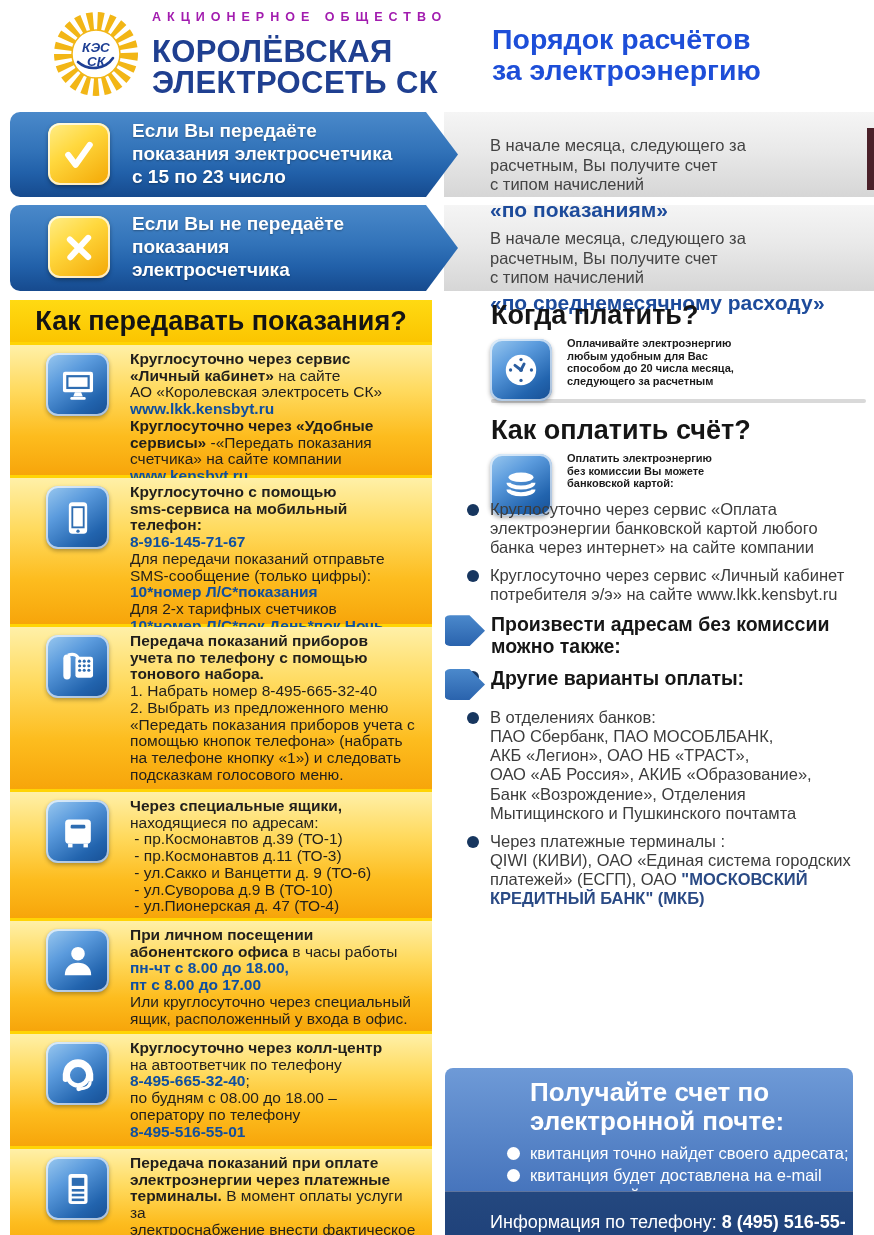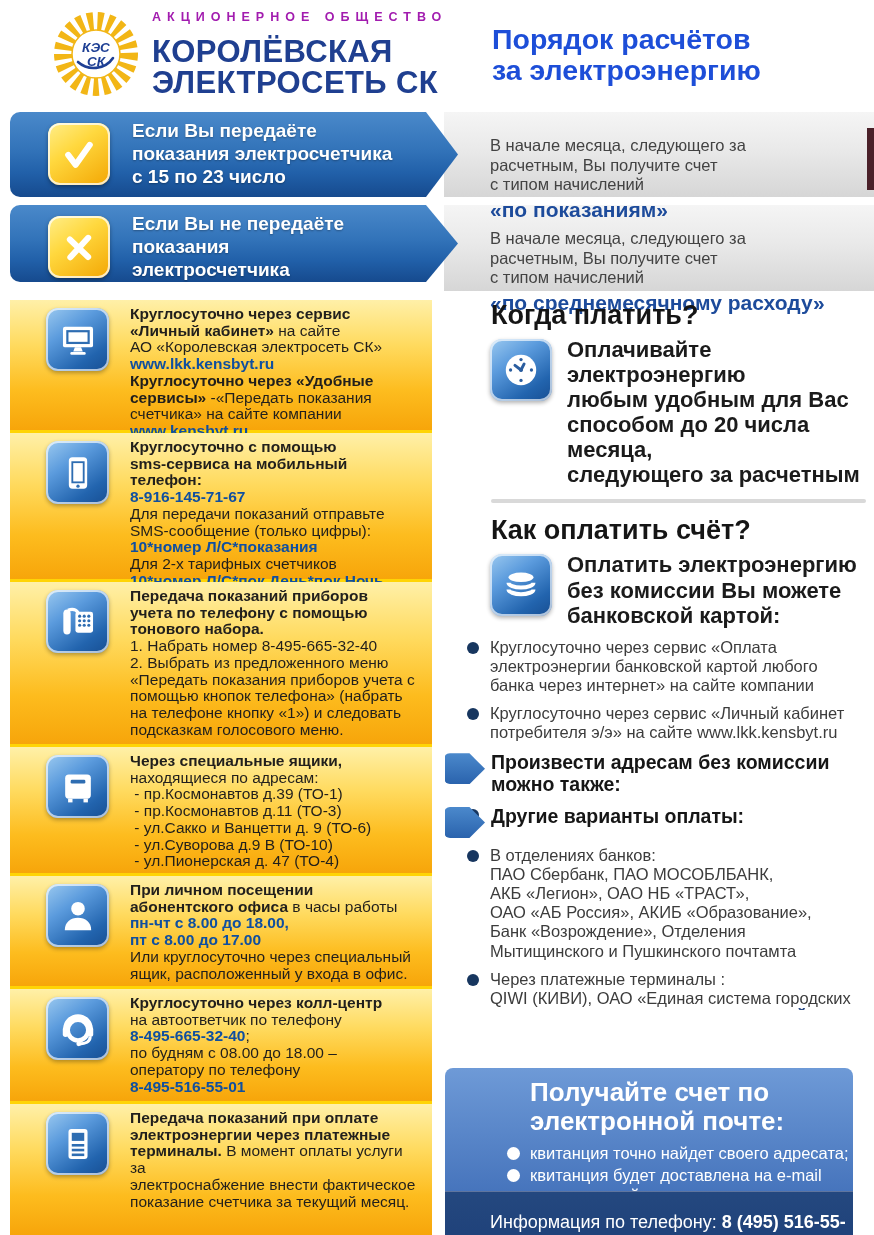--- a/index.html
+++ b/index.html
@@ -19,21 +19,21 @@
   .r1{top:112px;height:85px;}
   .r2{top:205px;height:86px;}
   .note{position:absolute;left:490px;width:372px;font-size:16.5px;color:#434343;line-height:1.18;white-space:pre-line;}
   .n1{top:117px;}
   .n2{top:210px;}
   .note-hl{font-size:21px;font-weight:800;color:#1d4b9b;margin-top:3px;}
   .banner{position:absolute;left:10px;width:448px;color:#fff;border-radius:10px;
           background:linear-gradient(180deg,#4a89ca 0%,#3273b9 45%,#2160a9 72%,#164a8e 100%);
           clip-path:polygon(0 0,416px 0,100% 50%,416px 100%,0 100%);}
   .b1{top:112px;height:85px;}
-  .b2{top:205px;height:77px;}
+  .b2{top:205px;height:86px;}
   .btxt{position:absolute;left:122px;top:7px;font-size:19px;font-weight:700;line-height:1.22;
         white-space:pre-line;text-shadow:0 1px 2px rgba(0,0,0,.3);}
 
   
   .bicon{border-radius:12px;display:flex;align-items:center;justify-content:center;}
   .banner .bicon{position:absolute;left:38px;top:11px;width:62px;height:62px;}
   .ic-yellow{background:linear-gradient(145deg,#ffee8a 0%,#ffd83e 40%,#f3a603 100%);
              box-shadow:inset 0 0 0 2px rgba(255,255,255,.75),0 2px 4px rgba(0,0,0,.35);}
   .ic-blue{background:linear-gradient(145deg,#9ccaf0 0%,#5b9bdd 35%,#2264ae 75%,#174e92 100%);
            box-shadow:inset 0 0 0 2px rgba(255,255,255,.65),0 2px 4px rgba(0,0,0,.3);}
@@ -51,21 +51,21 @@
   .sg-n{font-weight:400;}
   .sg-b{font-weight:700;}
   .sg-bb{font-weight:700;color:#0f4fa0;}
   .sg-nb{font-weight:700;color:#2a4a85;}
 
   
   .rcol{position:absolute;left:445px;top:298px;width:421px;height:712px;overflow:hidden;color:#3c3c3c;}
   .rcol h2{margin:2px 0 4px 46px;font-size:27px;font-weight:800;color:#151515;}
   .row{position:relative;padding-left:122px;margin:6px 0 10px;}
   .row .bicon{position:absolute;left:45px;top:2px;width:62px;height:62px;}
-  .lead{font-size:22px;font-weight:700;line-height:1.14;color:#1b1b1b;white-space:pre-line;}
+  .lead{font-size:11px;font-weight:700;line-height:1.14;color:#1b1b1b;white-space:pre-line;}
   .divider{height:4px;background:#d9d9d9;margin:12px 0 12px 46px;border-radius:2px;}
   .blist{list-style:none;margin:4px 0 6px;padding:0;}
   .blist li{position:relative;padding-left:45px;margin-bottom:9px;font-size:16.5px;line-height:1.16;white-space:pre-line;}
   .dot{position:absolute;left:22px;top:4px;width:12px;height:12px;border-radius:50%;background:#17365f;}
   .arrow-h{position:relative;padding-left:46px;margin:10px 0 8px;min-height:32px;}
   .arrow-marker{position:absolute;left:-1px;top:1px;width:41px;height:31px;border-radius:6px 0 0 6px;
                 background:linear-gradient(180deg,#4b89cc,#2a63ad);
                 clip-path:polygon(0 0,62% 0,100% 50%,62% 100%,0 100%);}
   .arrow-title{display:inline-block;font-size:19.5px;font-weight:800;color:#161616;line-height:1.12;white-space:pre-line;}
 
@@ -141,20 +141,21 @@
       <svg width="40" height="40" viewBox="0 0 24 24">
         <path d="M6.5 7.5l11 10.5M17.5 6.5L6.8 18.2" fill="none" stroke="#fff" stroke-width="3.6" stroke-linecap="round"></path>
       </svg>
     </div>
     <div class="btxt">Если Вы не передаёте
 показания
 электросчетчика</div>
   </div>
 
   <section class="ycol">
+    <h2 class="ytitle">Как передавать показания?</h2>
 
     <div class="yitem i1">
       <div class="bicon ic-blue">
         <svg width="44" height="44" viewBox="0 0 24 24">
           <rect x="3.8" y="4.8" width="16.4" height="11.2" rx="1.2" fill="#fff"></rect>
           <rect x="5.6" y="6.6" width="12.8" height="7.6" fill="#2e6db2"></rect>
           <rect x="6.8" y="7.8" width="10.4" height="5.2" fill="#fff"></rect>
           <path d="M10.3 16l-.9 2.3h5.2l-.9-2.3z" fill="#fff"></path>
           <rect x="7.8" y="18.6" width="8.4" height="1.4" rx="0.7" fill="#fff"></rect>
         </svg>

